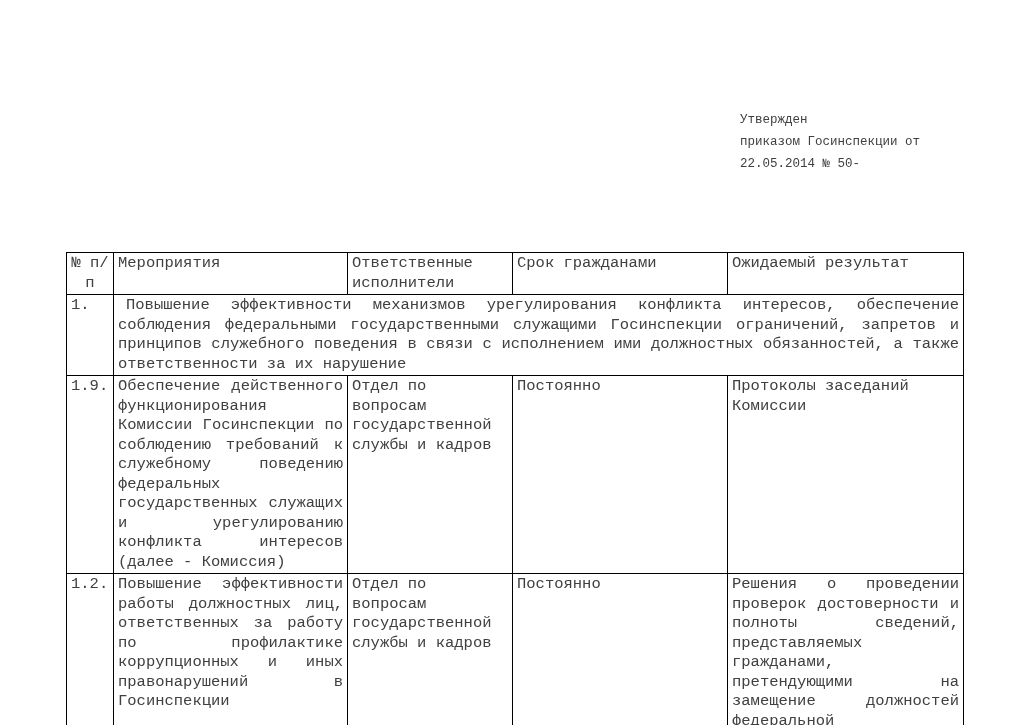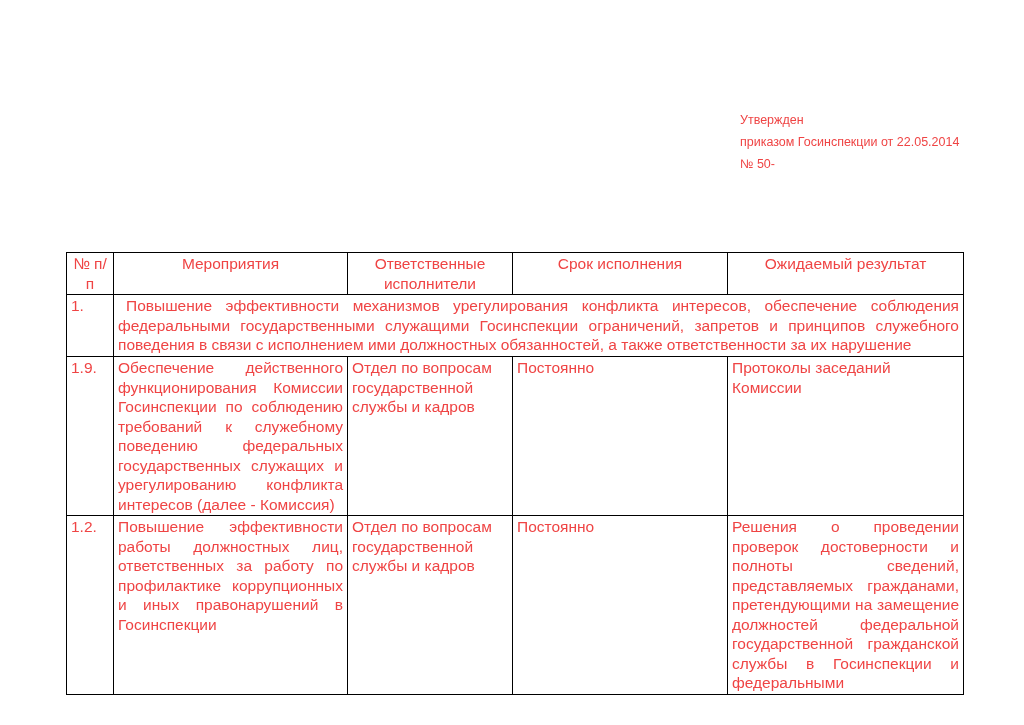--- a/index.html
+++ b/index.html
@@ -6,22 +6,22 @@
     margin: 0;
     padding: 0;
     background: #ffffff;
   }
   .page {
     position: relative;
     width: 1024px;
     height: 725px;
     background: #ffffff;
     overflow: hidden;
-    font-family: Liberation Sans, sans-serif;
-    color: #ef4444;
+    font-family: Liberation Mono, monospace;
+    color: #404040;
   }
   .approval {
     position: absolute;
     left: 740px;
     top: 109px;
     width: 228px;
     font-size: 12.5px;
     line-height: 22px;
     text-align: left;
   }
@@ -51,21 +51,21 @@
     vertical-align: top;
     font-weight: normal;
     overflow: hidden;
     word-wrap: break-word;
   }
   tr.header-row    { height: 40px; }
   tr.section-row   { height: 62px; }
   tr.item-row-1    { height: 155px; }
   tr.item-row-2    { height: 158px; }
 
-  th.h-center { text-align: center; }
+  th.h-center { text-align: left; }
   th.h-num    { text-align: center; padding-left: 3px; }
   th.h-mid    { vertical-align: middle; }
 
   td.num-cell      { text-align: left; padding-left: 3px; }
   td.bold          { font-weight: bold; }
   td.section-text  { font-weight: bold; text-align: justify; text-indent: 8px; }
   td.justify       { text-align: justify; margin-top: 6px; }
   td.justify-full  { text-align: justify; text-align-last: justify; }
   td.center        { }
 </style>
@@ -87,21 +87,21 @@
       <col style="width:165px">
       <col style="width:215px">
       <col style="width:236px">
     </colgroup>
 
     <tbody>
         <tr class="header-row">
       <th class="h-num">№ п/п</th>
       <th class="h-center h-mid">Мероприятия</th>
       <th class="h-center">Ответственные исполнители</th>
-      <th class="h-center">Срок исполнения</th>
+      <th class="h-center">Срок гражданами</th>
       <th class="h-center">Ожидаемый результат</th>
     </tr>
 
     <tr class="section-row">
       <td class="num-cell bold">1.</td>
       <td class="section-text" colspan="4">Повышение эффективности механизмов урегулирования конфликта интересов, обеспечение соблюдения федеральными государственными служащими Госинспекции ограничений, запретов и принципов служебного поведения в связи с исполнением ими должностных обязанностей, а также ответственности за их нарушение</td>
     </tr>
 
     <tr class="item-row-1">
       <td class="num-cell">1.9.</td>

